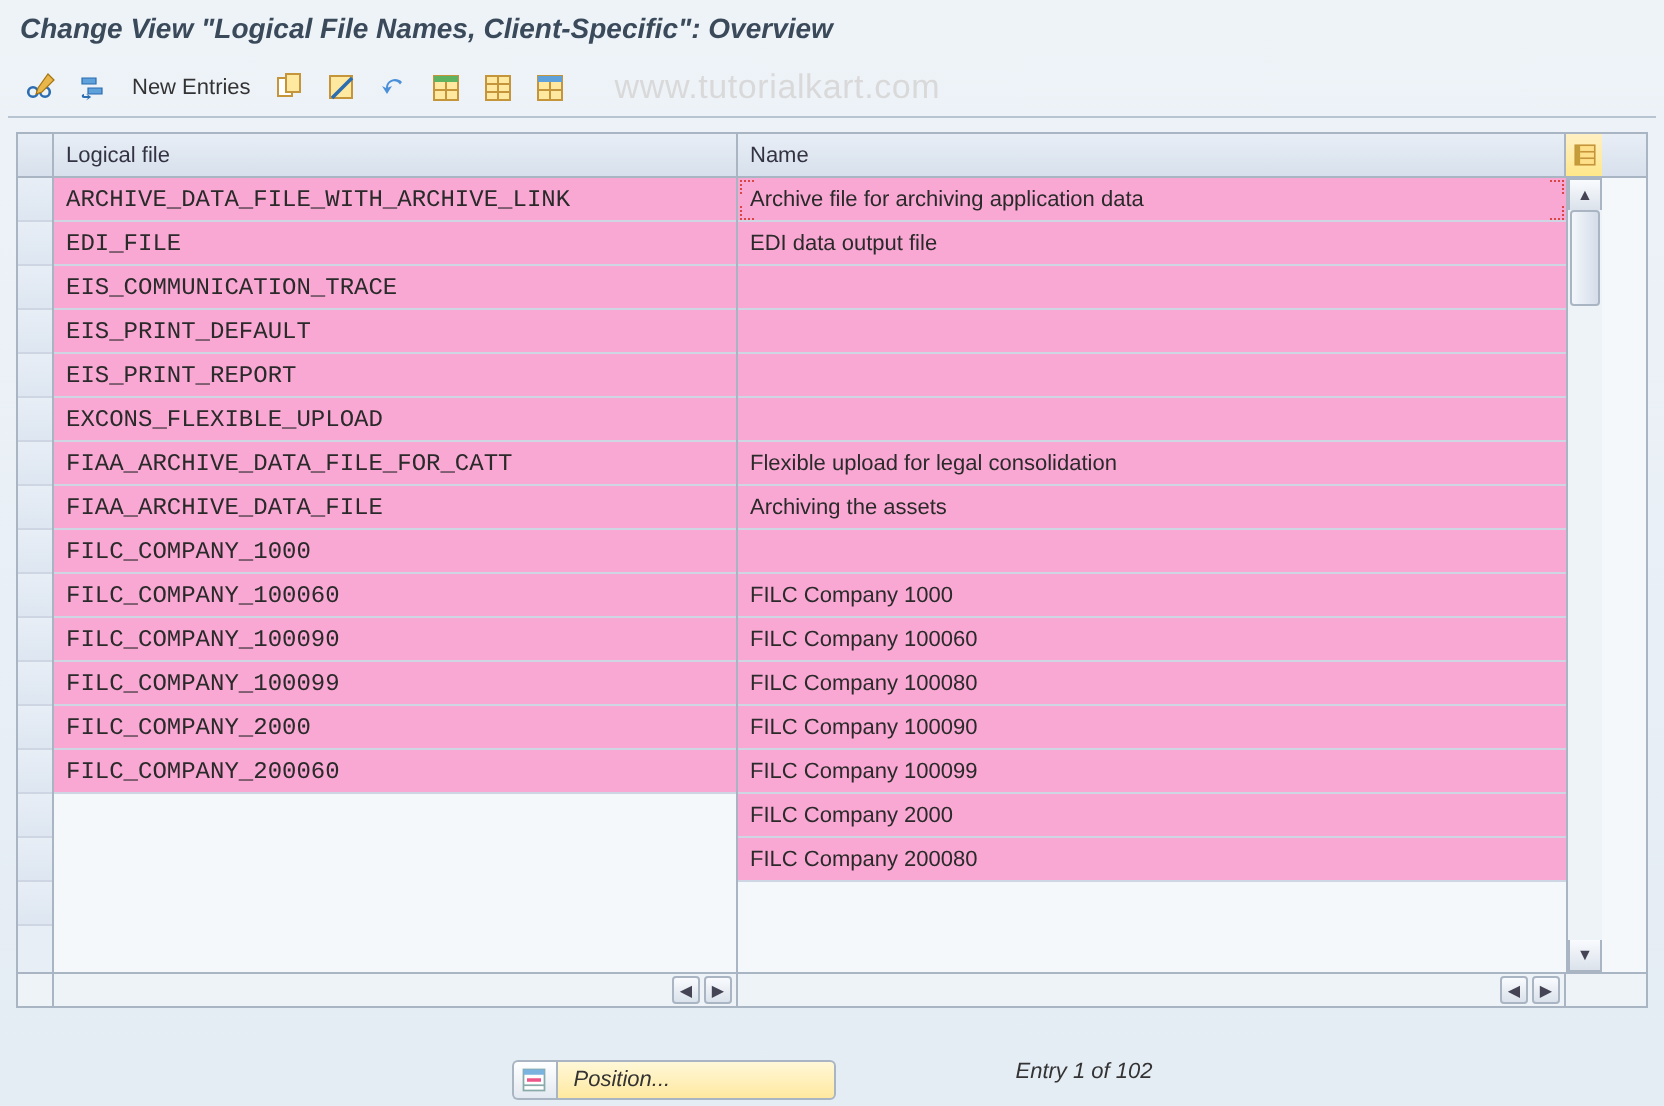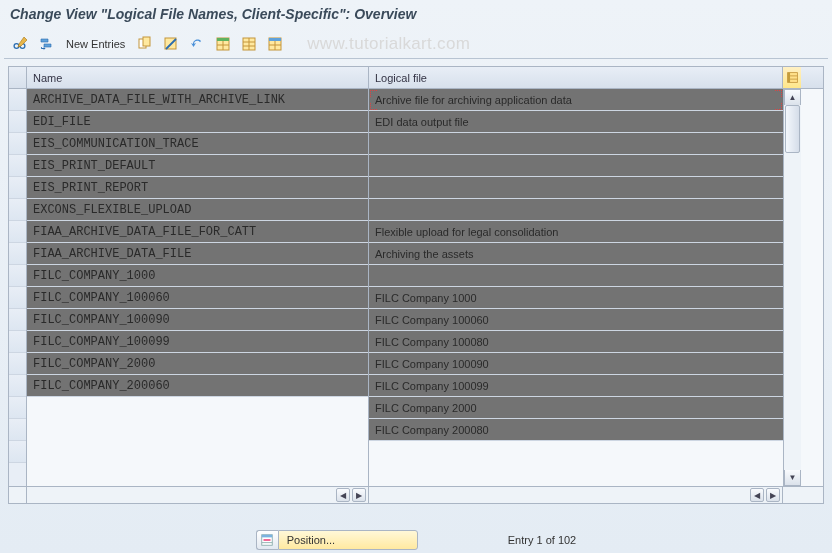--- a/index.html
+++ b/index.html
@@ -93,21 +93,21 @@
     .col-logical { border-right: 1px solid #aab5c4; }
     .col-rowsel { border-right: 1px solid #aab5c4; background: #e8eef6; }
     .col-vscroll { border-left: 1px solid #aab5c4; background: #eef3f8; position: relative; }
 
     .rowcell {
       height: 22px; line-height: 22px;
       border-bottom: 1px solid #cdd6e2;
       padding: 0 6px;
       font-family: "Courier New", monospace;
       font-size: 12px; color: #2a2a2a;
-      background: #737373;
+      background: #f9a8d4;
       white-space: nowrap; overflow: hidden; text-overflow: clip;
     }
     .col-name .rowcell { font-family: Liberation Sans, sans-serif; font-size: 11px; }
     .col-rowsel .rowcell {
       background: linear-gradient(to bottom,#e8eef6,#dde6f1);
       padding: 0;
     }
 
     
     .sel-bracket {
@@ -156,24 +156,25 @@
     .vscroll-arrow.up { top: 0; border-bottom: none; }
     .vscroll-arrow.down { bottom: 0; border-top: none; }
     .vscroll-thumb {
       position: absolute; top: 16px; left: 1px; right: 1px; height: 48px;
       background: linear-gradient(to right,#f3f7fc,#d5dde9);
       border: 1px solid #aab5c4; border-radius: 2px; cursor: pointer;
     }
 
     
     .bottom-area {
-      display: flex; align-items: center;
+      display: flex; align-items: flex-start;
       padding: 26px 0 0 0;
       gap: 90px;
       justify-content: center;
+      font-style: italic;
     }
     .pos-wrap { display: flex; align-items: center; }
     .pos-iconcell {
       width: 22px; height: 20px;
       border: 1px solid #aab5c4; border-right: none;
       background: linear-gradient(to bottom,#ffffff,#e3e9f1);
       border-radius: 3px 0 0 3px;
       display: flex; align-items: center; justify-content: center;
     }
     .pos-btn {
@@ -249,22 +250,22 @@
     </svg>
   </div>
   <span class="watermark">www.tutorialkart.com</span>
   <div class="divider-line"></div>
 </div>
 
 <div class="frame">
 
   <div class="grid-header">
     <div class="hcell sel"></div>
+    <div class="hcell">Logical file</div>
     <div class="hcell">Name</div>
-    <div class="hcell">Logical file</div>
     <div class="hcell gear">
       <svg viewBox="0 0 16 16">
         <rect x="2" y="2" width="12" height="12" fill="#ffe08a" stroke="#c4953a"></rect>
         <rect x="2" y="2" width="3" height="12" fill="#c49c3a"></rect>
         <line x1="5" y1="6" x2="14" y2="6" stroke="#c4953a"></line>
         <line x1="5" y1="10" x2="14" y2="10" stroke="#c4953a"></line>
       </svg>
     </div>
   </div>
 

